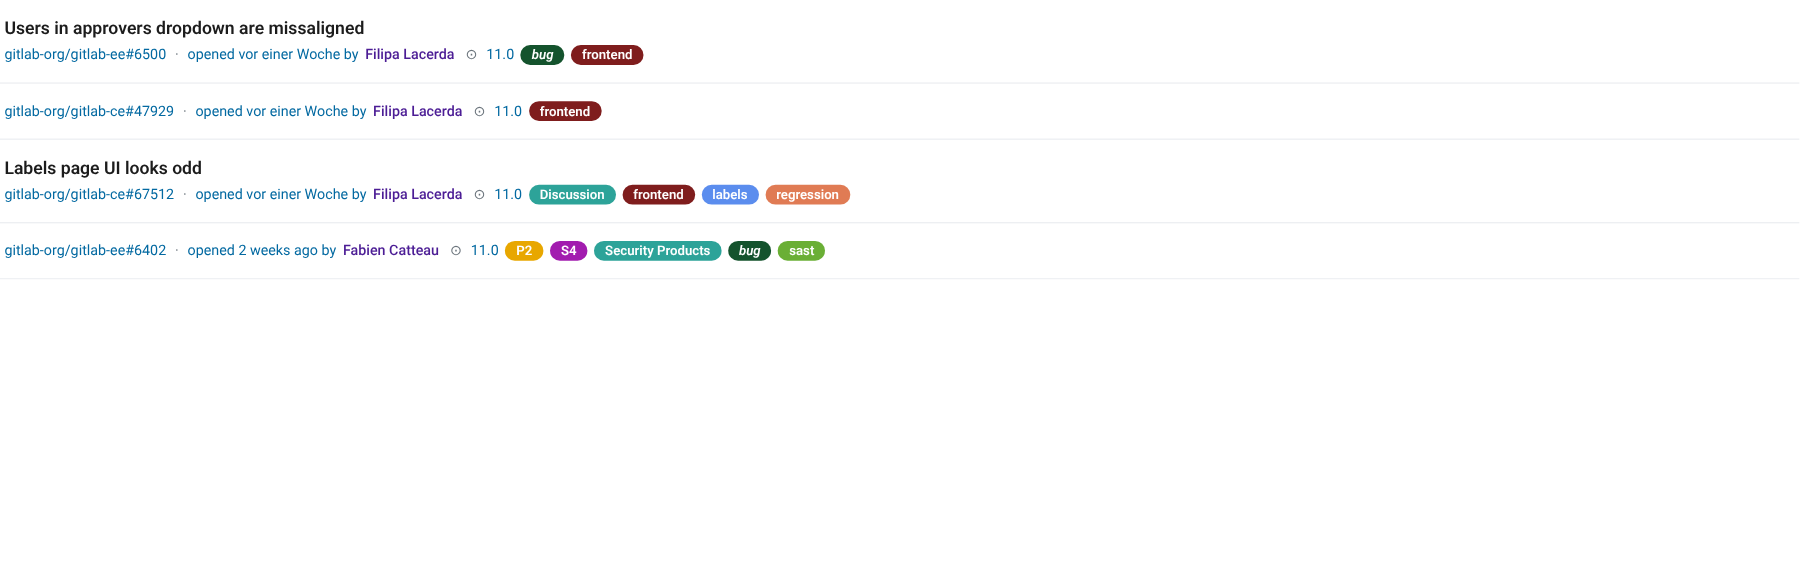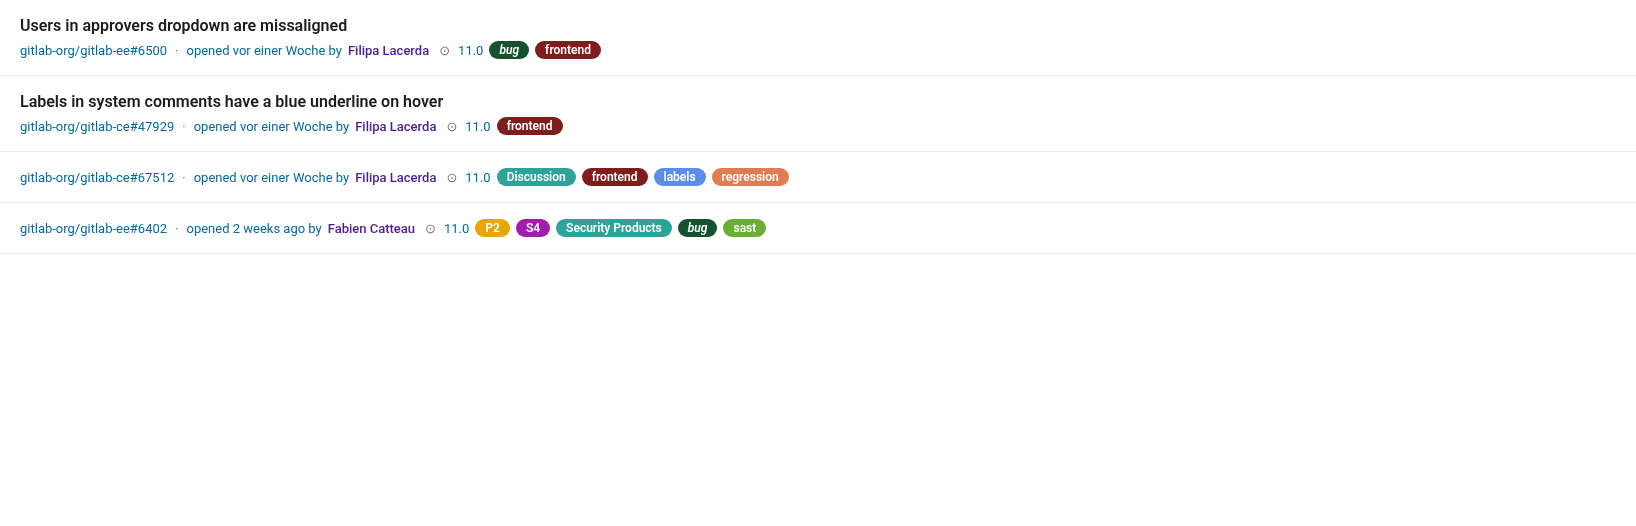--- a/index.html
+++ b/index.html
@@ -6,21 +6,21 @@
     body {
       font-family: -apple-system, BlinkMacSystemFont, "Segoe UI", Roboto, Helvetica, Arial, sans-serif;
       background: #fff;
       color: #2c2c2c;
       font-size: 14px;
     }
     .issue-list {
       width: 100%;
     }
     .issue-item {
-      padding: 16px 20px;
+      padding: 16px 4px;
       border-bottom: 1px solid #e9ecef;
     }
     .issue-title {
       font-size: 16px;
       font-weight: 600;
       color: #1c1c1c;
       margin-bottom: 6px;
       display: block;
     }
     .issue-meta {
@@ -78,32 +78,32 @@
         <span class="meta-dot">·</span>
         <span class="issue-meta-text">opened vor einer Woche by</span>
         <span class="author">Filipa Lacerda</span>
         <span class="clock-icon">⊙</span>
         <span class="issue-meta-text">11.0</span>
         <span class="label-badge label-bug">bug</span>
         <span class="label-badge label-frontend">frontend</span>
       </div>
     </div>
     <div class="issue-item">
-      <span class="issue-title">Labels in system comments have a blue underline on hover</span>
       <div class="issue-meta">
         <span class="issue-meta-text">gitlab-org/gitlab-ce#47929</span>
         <span class="meta-dot">·</span>
         <span class="issue-meta-text">opened vor einer Woche by</span>
         <span class="author">Filipa Lacerda</span>
         <span class="clock-icon">⊙</span>
         <span class="issue-meta-text">11.0</span>
         <span class="label-badge label-frontend">frontend</span>
       </div>
     </div>
     <div class="issue-item">
+      <span class="issue-title">Labels page UI looks odd</span>
       <div class="issue-meta">
         <span class="issue-meta-text">gitlab-org/gitlab-ce#67512</span>
         <span class="meta-dot">·</span>
         <span class="issue-meta-text">opened vor einer Woche by</span>
         <span class="author">Filipa Lacerda</span>
         <span class="clock-icon">⊙</span>
         <span class="issue-meta-text">11.0</span>
         <span class="label-badge label-discussion">Discussion</span>
         <span class="label-badge label-frontend">frontend</span>
         <span class="label-badge label-labels">labels</span>

